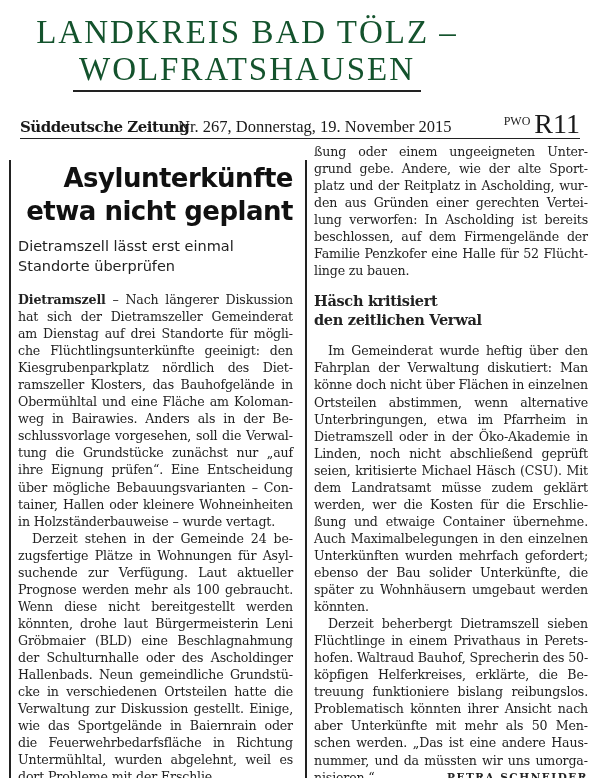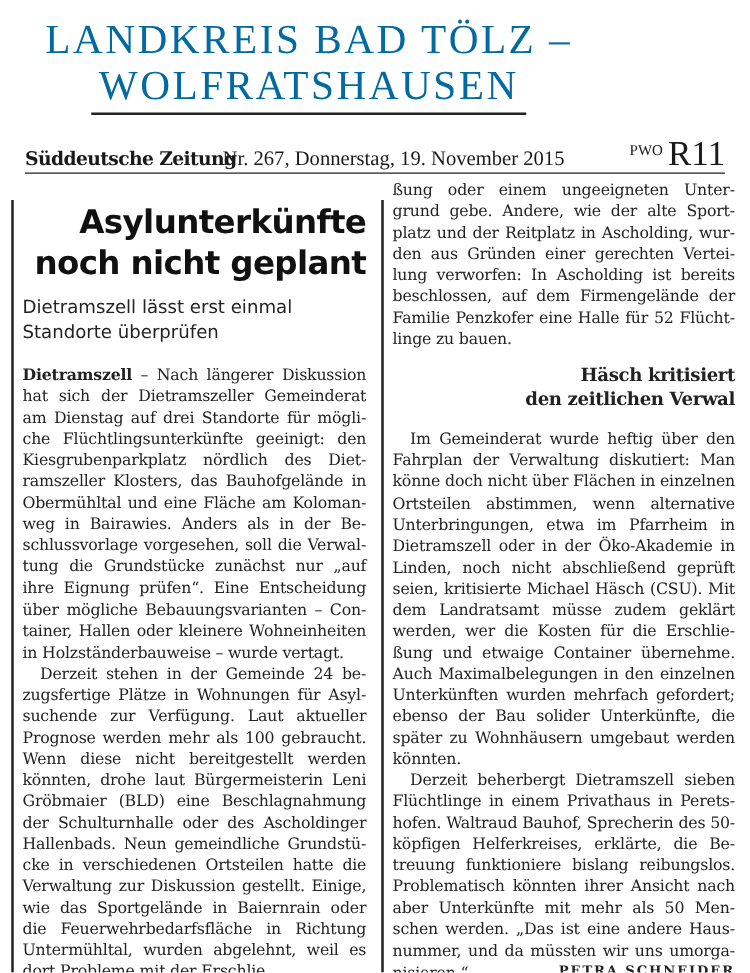--- a/index.html
+++ b/index.html
@@ -1,36 +1,36 @@
 <!DOCTYPE html>
 <html><head>
   <meta charset="utf-8">
   <style>
     html, body { margin: 0; padding: 0; background: #ffffff; }
     body { width: 600px; height: 778px; position: relative; overflow: hidden; color: #1a1a1a; }
-    .masthead { position: absolute; left: 0; top: 14px; width: 494px; text-align: center; font-family: "Liberation Serif", "DejaVu Serif", serif; font-size: 33px; letter-spacing: 2px; line-height: 37px; color: #0369a1; }
+    .masthead { position: absolute; left: 0; top: 14px; width: 494px; text-align: center; font-family: "Liberation Serif", "DejaVu Serif", serif; font-size: 33px; letter-spacing: 2px; line-height: 37px; color: #14532d; }
     .masthead .line { display: block; }
     .masthead .l2 { display: inline-block; border-bottom: 2px solid #222; padding: 0 6px 2px; }
     .dateline { position: absolute; left: 20px; top: 108px; width: 560px; height: 30px; border-bottom: 1.5px solid #222; }
     .sz-logo { position: absolute; left: 0; top: 10px; font-family: "DejaVu Serif", serif; font-size: 15px; font-weight: bold; letter-spacing: -0.5px; }
     .issue { position: absolute; left: 158px; top: 9px; font-family: "Liberation Serif", serif; font-size: 16.5px; }
     .edition { position: absolute; right: 0; top: 0px; font-family: Liberation Serif, serif; text-align: right; }
     .edition .code { font-size: 12px; vertical-align: 8px; margin-right: 4px; }
     .edition .page { font-size: 28px; }
     .rule-left { position: absolute; left: 9px; top: 160px; width: 1.5px; height: 618px; background: #222; }
     .rule-mid { position: absolute; left: 305px; top: 160px; width: 1.5px; height: 618px; background: #222; }
     .col { position: absolute; font-family: "DejaVu Serif", serif; font-size: 12.6px; line-height: 17.05px; text-align: justify; hyphens: manual; color: #222; letter-spacing: -0.15px; }
     .col-left { left: 18px; top: 291px; width: 275px; }
     .col-right { left: 314px; top: 143px; width: 274px; }
     .headline { position: absolute; left: 18px; top: 162px; width: 275px; text-align: right; font-family: "DejaVu Sans", sans-serif; font-weight: bold; font-size: 26px; line-height: 33px; letter-spacing: -0.5px; color: #111; }
     .subhead { position: absolute; left: 18px; top: 236px; width: 275px; text-align: left; font-family: "DejaVu Sans", sans-serif; font-size: 14.5px; line-height: 20px; color: #222; }
     .para { margin: 0; }
     .para.indent { text-indent: 14px; }
     .dateline-word { font-weight: bold; }
-    .crosshead { font-family: "DejaVu Serif", serif; font-weight: bold; font-size: 14.5px; line-height: 19px; margin: 12px 0 13px 0; text-align: right; letter-spacing: -0.3px; }
+    .crosshead { font-family: "DejaVu Serif", serif; font-weight: bold; font-size: 14.5px; line-height: 19px; margin: 12px 0 13px 0; text-align: left; letter-spacing: -0.3px; }
     .author { float: right; font-size: 10.5px; letter-spacing: 1.5px; font-weight: bold; }
   </style>
 </head>
 <body>
 
 <div class="masthead">
   <span class="line">LANDKREIS BAD TÖLZ –</span>
   <span class="line"><span class="l2">WOLFRATSHAUSEN</span></span>
 </div>
 
@@ -40,21 +40,21 @@
   <span class="edition">
     <span class="code">PWO</span><span class="page">R11</span>
   </span>
 </div>
 
 <div class="rule-left"></div>
 <div class="rule-mid"></div>
 
 <div class="headline">
   <div>Asylunterkünfte</div>
-  <div>noch nicht geplant</div>
+  <div>etwa nicht geplant</div>
 </div>
 
 <div class="subhead">
   <div>Dietramszell lässt erst einmal</div>
   <div>Standorte überprüfen</div>
 </div>
 
 <div class="col col-left">
   <p class="para"><span class="dateline-word">Dietramszell</span><span> – Nach längerer Diskussion hat sich der Dietramszeller Gemeinderat am Dienstag auf drei Standorte für mögli­che Flüchtlingsunterkünfte geeinigt: den Kiesgrubenparkplatz nördlich des Diet­ramszeller Klosters, das Bauhofgelände in Obermühltal und eine Fläche am Koloman­weg in Bairawies. Anders als in der Be­schlussvorlage vorgesehen, soll die Verwal­tung die Grundstücke zunächst nur „auf ihre Eignung prüfen“. Eine Entscheidung über mögliche Bebauungsvarianten – Con­tainer, Hallen oder kleinere Wohneinhei­ten in Holzständerbauweise – wurde ver­tagt.</span></p>
   <p class="para indent">Derzeit stehen in der Gemeinde 24 be­zugsfertige Plätze in Wohnungen für Asyl­suchende zur Verfügung. Laut aktueller Prognose werden mehr als 100 gebraucht. Wenn diese nicht bereitgestellt werden könnten, drohe laut Bürgermeisterin Leni Gröbmaier (BLD) eine Beschlagnahmung der Schulturnhalle oder des Ascholdinger Hallenbads. Neun gemeindliche Grundstü­cke in verschiedenen Ortsteilen hatte die Verwaltung zur Diskussion gestellt. Eini­ge, wie das Sportgelände in Baiernrain oder die Feuerwehrbedarfsfläche in Rich­tung Untermühltal, wurden abgelehnt, weil es dort Probleme mit der Erschlie­</p>

